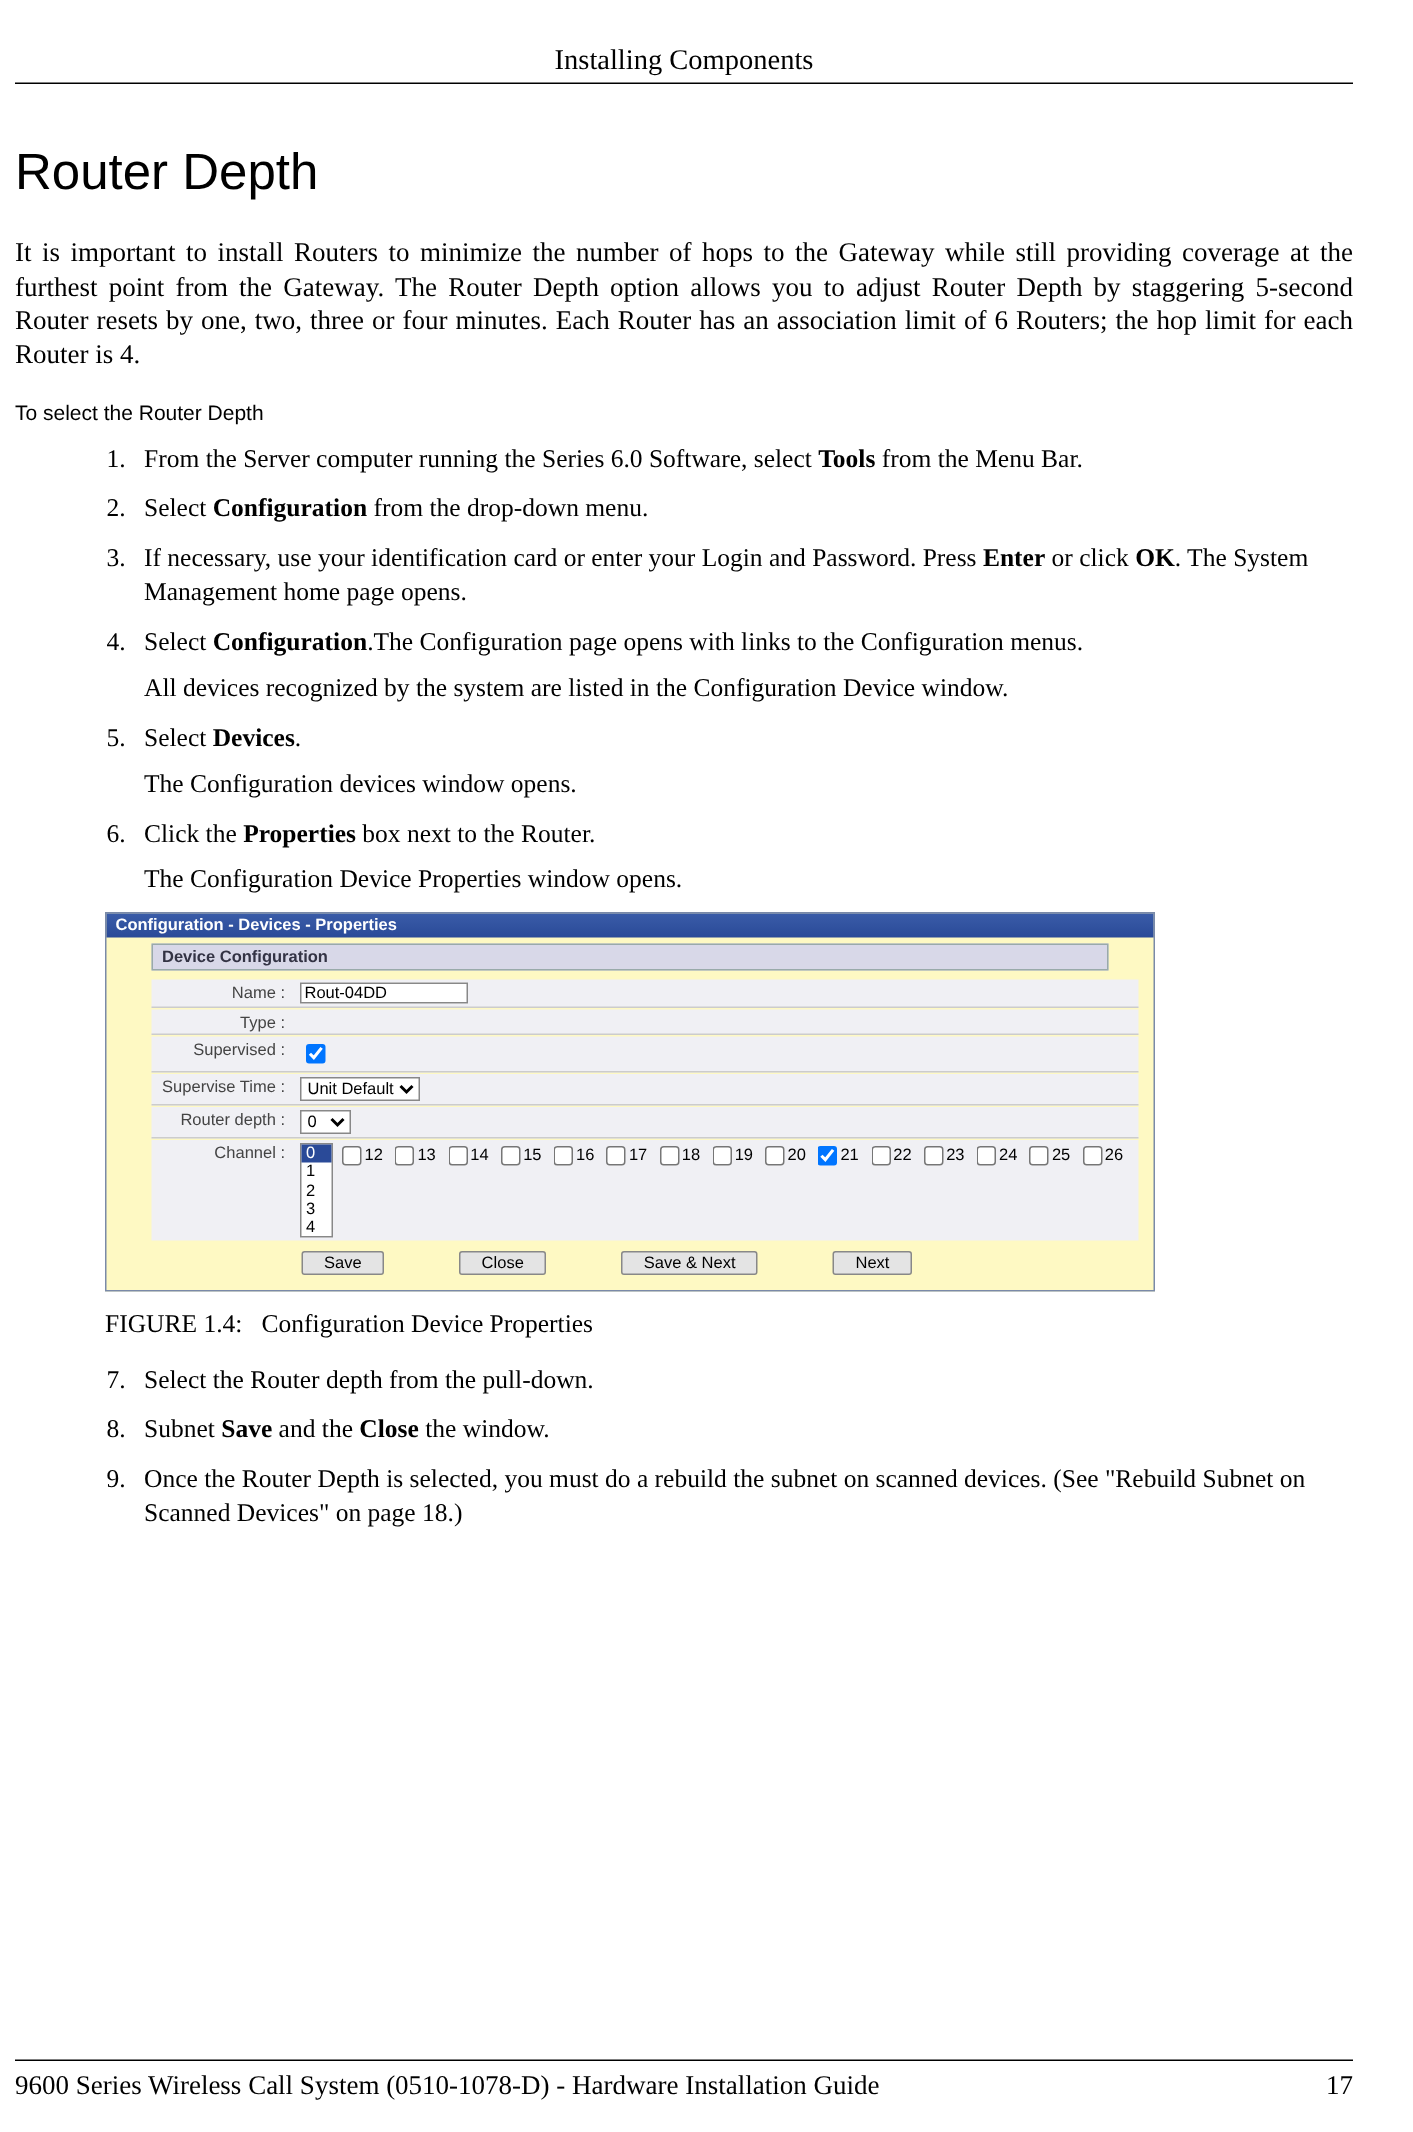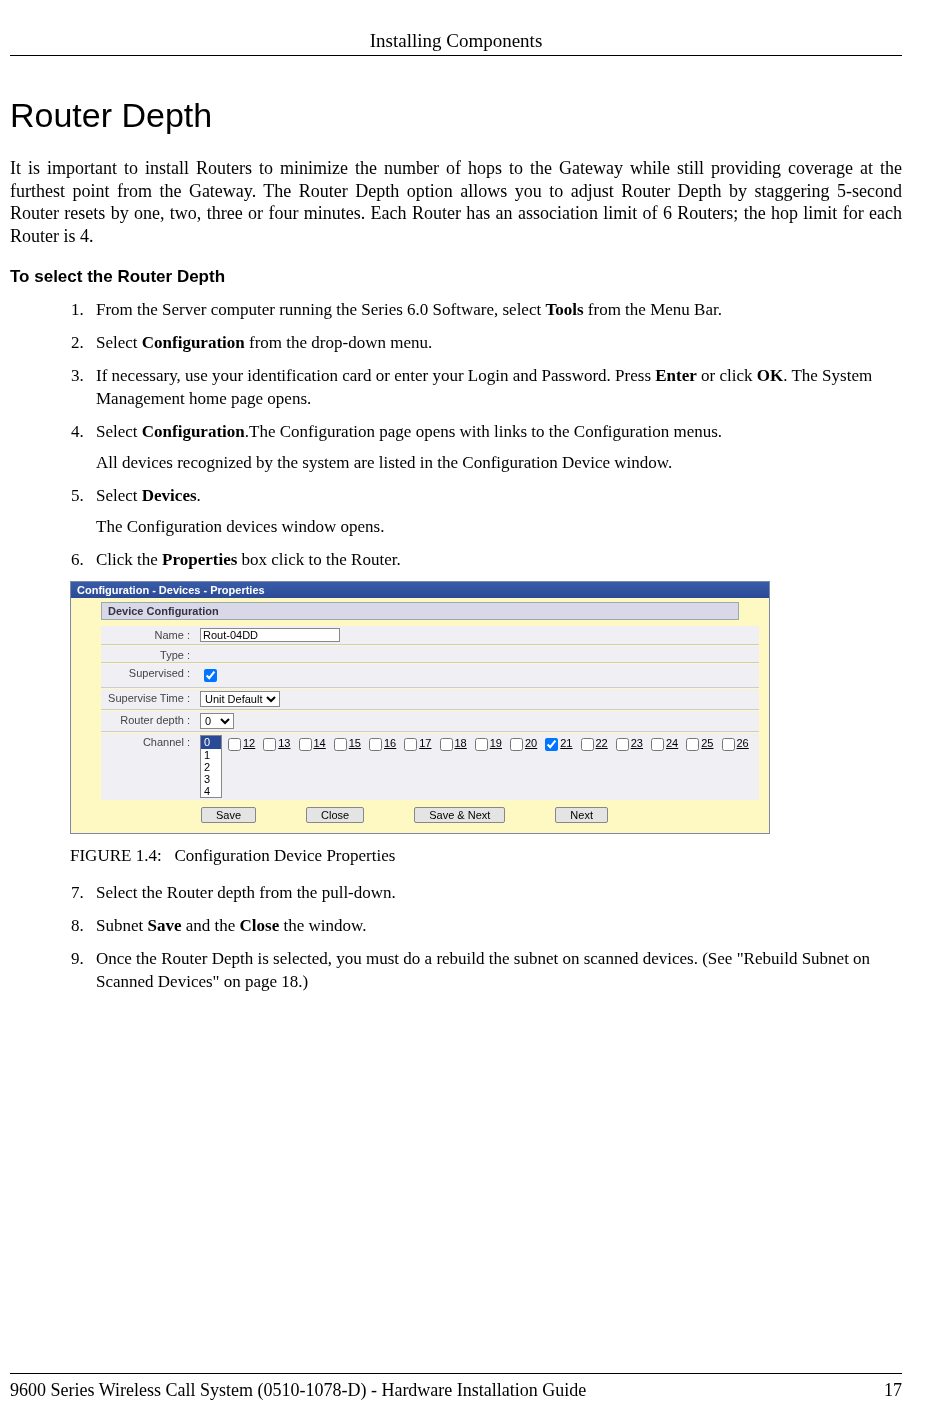--- a/index.html
+++ b/index.html
@@ -33,22 +33,22 @@
     margin: 0 0 22px 0;
   }
   .intro {
     font-size: 18px;
     text-align: justify;
     line-height: 1.25;
     margin-bottom: 20px;
   }
   .subhead {
     font-family: Arial, Helvetica, sans-serif;
-    font-weight: bold;
-    font-size: 17px;
+    font-weight: normal;
+    font-size: 14px;
     margin: 10px 0 12px 0;
   }
   ol.steps {
     margin: 0 0 10px 0;
     padding-left: 78px;
     font-size: 17px;
   }
   ol.steps li {
     margin-bottom: 10px;
     padding-left: 8px;
@@ -131,21 +131,20 @@
     vertical-align: top;
     min-width: 22px;
   }
   .select-open .opt { padding: 0 3px; }
   .select-open .sel { background: #2a4a98; color: #fff; }
   .chanlist {
     display: inline-block;
     margin-left: 6px;
     vertical-align: top;
     padding-top: 2px;
-    text-decoration: underline;
   }
   .chk { margin: 0 2px 0 8px; vertical-align: middle; }
   .chk:first-child { margin-left: 0; }
   .btnrow {
     padding: 6px 0 4px 100px;
     display: flex;
     gap: 50px;
   }
   .winbtn {
     font-family: Tahoma, Arial, sans-serif;
@@ -202,34 +201,35 @@
     </li>
     <li>
       <span>Select </span><span class="b">Configuration</span><span>.The Configuration page opens with links to the Configuration menus.</span>
       <p>All devices recognized by the system are listed in the Configuration Device window.</p>
     </li>
     <li>
       <span>Select </span><span class="b">Devices</span><span>.</span>
       <p>The Configuration devices window opens.</p>
     </li>
     <li>
-      <span>Click the </span><span class="b">Properties</span><span> box click to the Router.</span>
+      <span>Click the </span><span class="b">Properties</span><span> box next to the Router.</span>
+      <p>The Configuration Device Properties window opens.</p>
     </li>
   </ol>
 
   <div class="figure-wrap">
     <div class="dlg">
       <div class="dlg-titlebar">Configuration - Devices - Properties</div>
       <div class="dlg-subtitlebar">Device Configuration</div>
       <div class="dlg-body">
 
         <div class="dlg-row">
           <div class="dlg-label">Name :</div>
           <div class="dlg-value">
-              <input type="text" style="width: 140px;" value="Rout-04DD">
+              <input type="text" style="width: 112px;" value="Rout-04DD">
             </div>
         </div>
 
         <div class="dlg-row">
           <div class="dlg-label">Type :</div>
         </div>
 
         <div class="dlg-row">
           <div class="dlg-label">Supervised :</div>
           <div class="dlg-value">

